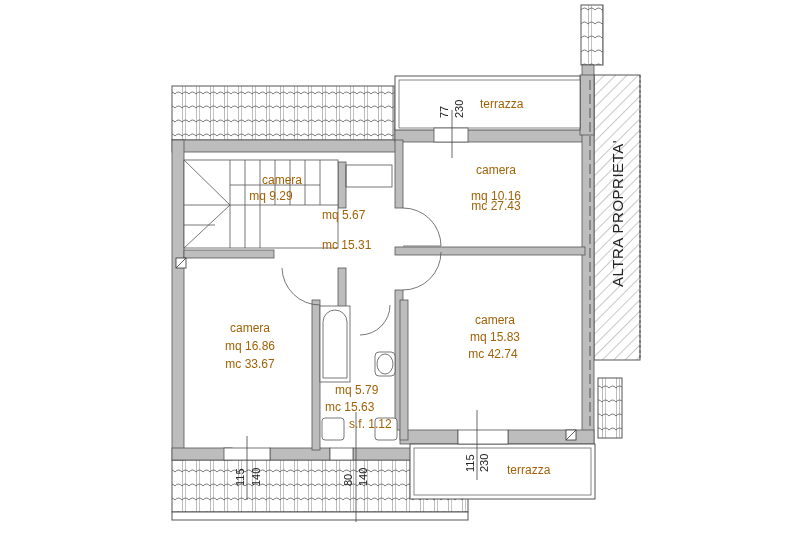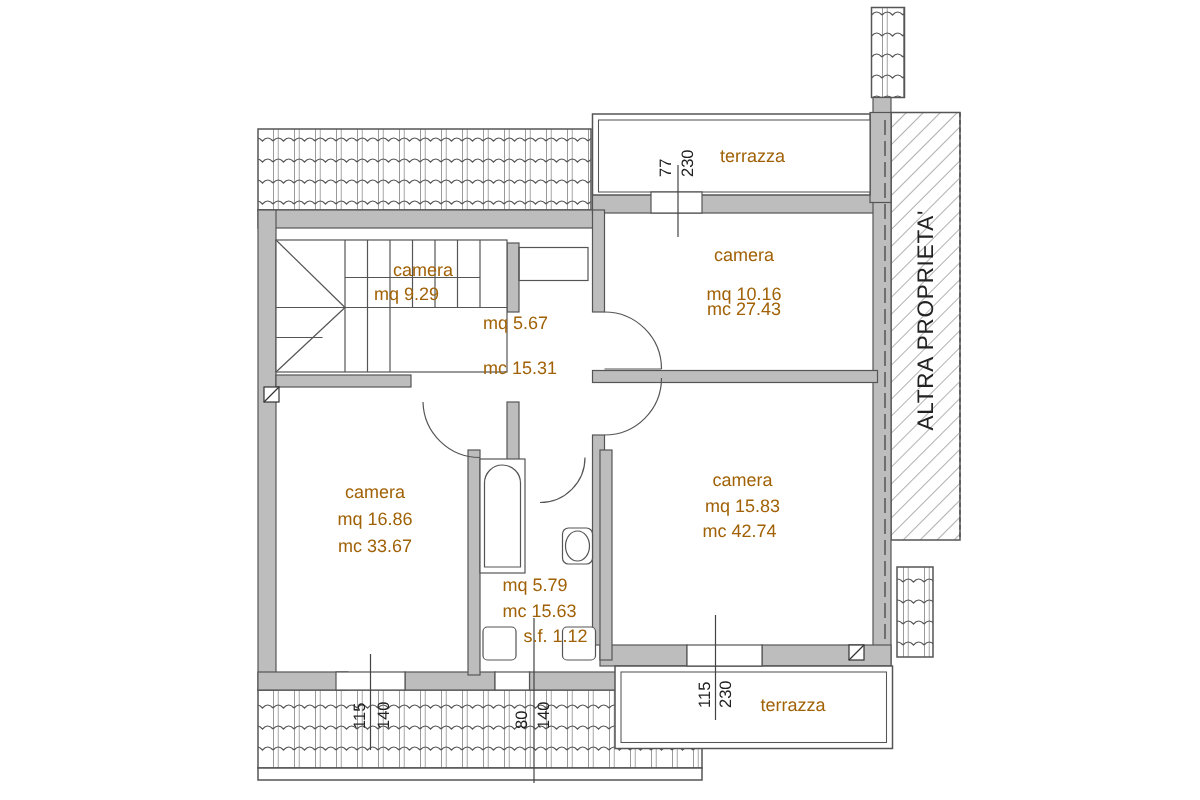--- a/index.html
+++ b/index.html
@@ -145,21 +145,21 @@
 
   <div class="lbl c" style="left:496px; top:163px;">camera</div>
   <div class="lbl c" style="left:496px; top:189px;">mq  10.16</div>
   <div class="lbl c" style="left:496px; top:199px;">mc  27.43</div>
 
   <div class="lbl c" style="left:250px; top:321px;">camera</div>
   <div class="lbl c" style="left:250px; top:339px;">mq  16.86</div>
   <div class="lbl c" style="left:250px; top:357px;">mc  33.67</div>
 
   <div class="lbl" style="left:335px; top:383px;">mq   5.79</div>
-  <div class="lbl" style="left:335px; top:400px;">mc 15.63</div>
+  <div class="lbl" style="left:325px; top:400px;">mc 15.63</div>
   <div class="lbl" style="left:338px; top:417px;margin-left:11px;">s.f.  1.12</div>
 
   <div class="lbl c" style="left:495px; top:313px;">camera</div>
   <div class="lbl c" style="left:495px; top:330px;">mq  15.83</div>
   <div class="lbl c" style="left:479px; top:347px;margin-left:14px;">mc  42.74</div>
 
   <div class="lbl" style="left:480px; top:97px;">terrazza</div>
   <div class="vert" style="left:438px; top:118px;">77</div>
   <div class="vert" style="left:453px; top:118px;">230</div>
 

